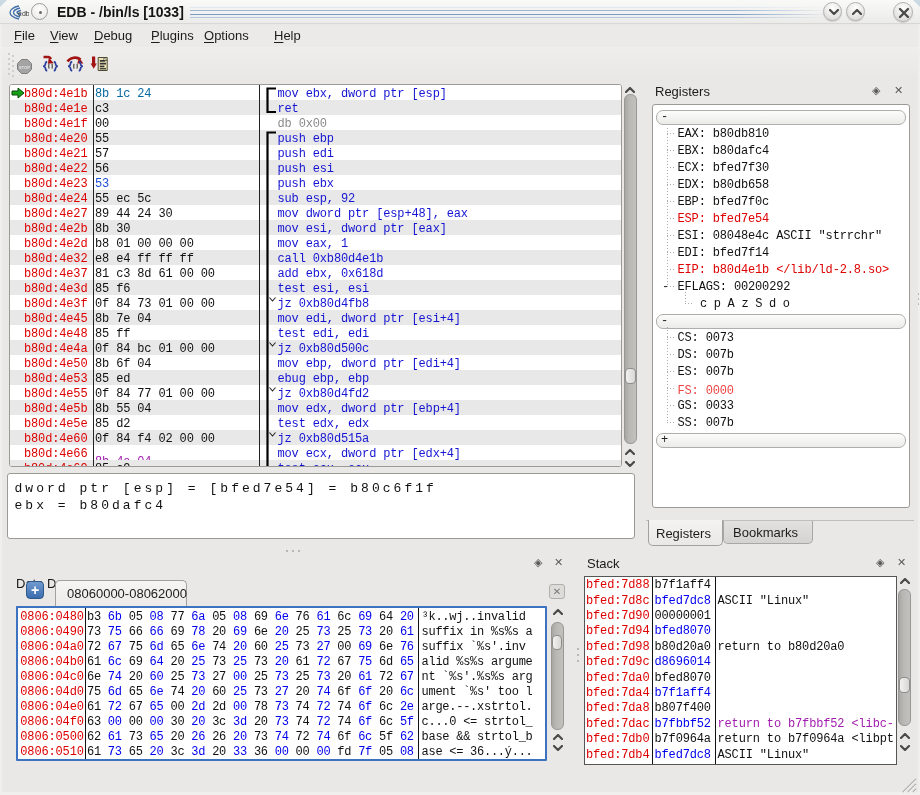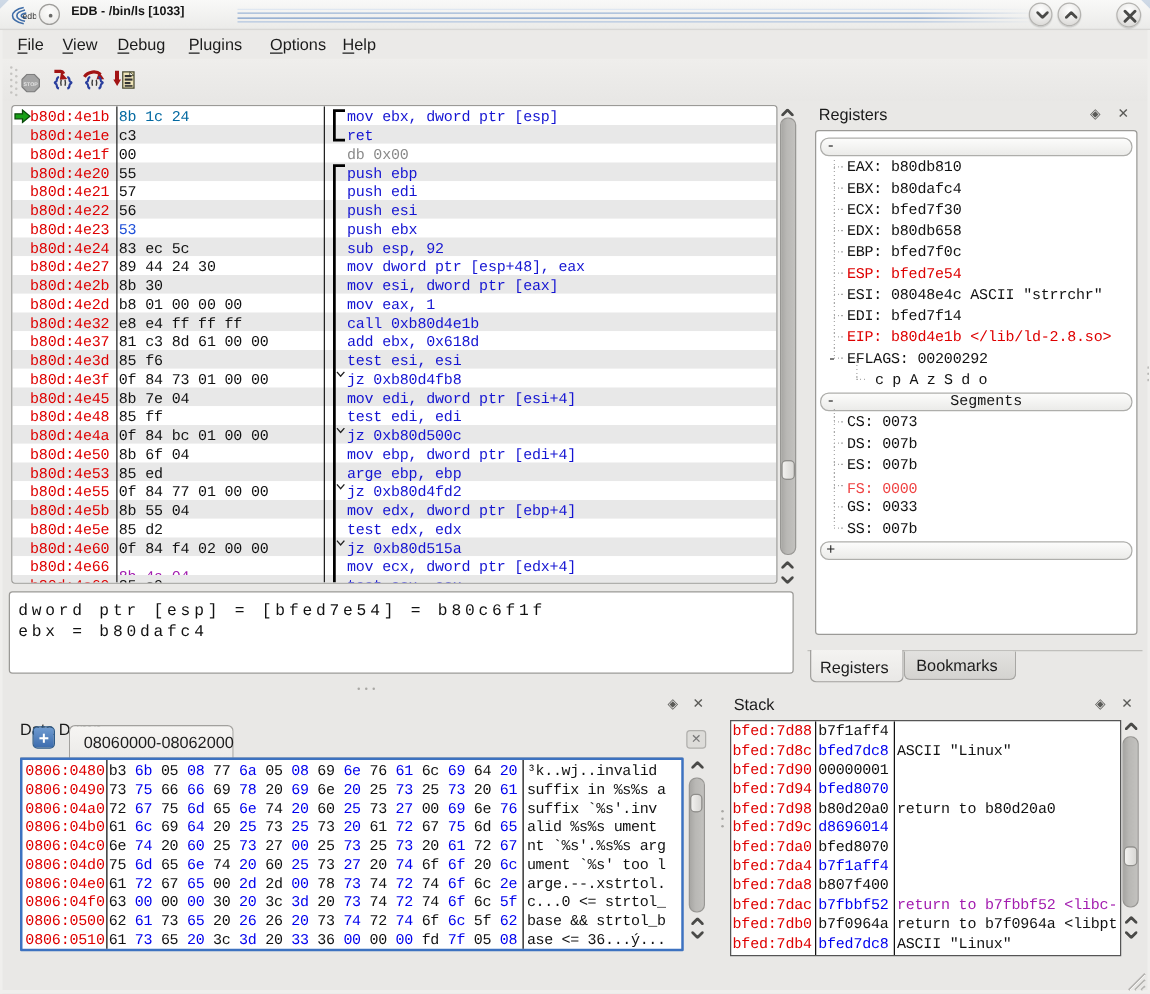--- a/index.html
+++ b/index.html
@@ -1,20 +1,20 @@
 <!DOCTYPE html>
 <html><head><meta charset="utf-8"><style>
 *{margin:0;padding:0;box-sizing:border-box}
 html,body{width:920px;height:795px;overflow:hidden}
 body{font-family:"Liberation Sans",sans-serif;background:#e9e8e6;position:relative}
 .abs{position:absolute}
 .mono{font-family:"Liberation Mono",monospace;white-space:pre}
 
 #title{left:0;top:0;width:920px;height:24px;background:linear-gradient(#f9f9f8,#ebebe9);border-bottom:1px solid #d8d7d5}
-#title .txt{left:57px;top:4px;font-size:10px;font-weight:bold;color:#141414}
+#title .txt{left:57px;top:4px;font-size:14px;font-weight:bold;color:#141414}
 .stripe{height:1px}
 .wbtn{width:19px;height:19px;border-radius:50%;top:2px;background:radial-gradient(circle at 50% 30%,#ffffff,#e2e1df 70%,#cfcecb);border:1px solid #b4b3b0;box-shadow:0 1px 1px rgba(0,0,0,.15)}
 .wbtn svg{position:absolute;left:2px;top:2px}
 
 #menubar{left:0;top:25px;width:920px;height:22px;background:#ebeae8}
 .mi{top:2.5px;font-size:13px;color:#1c1c1c}
 .mi u{text-decoration:underline;text-underline-offset:2px}
 
 #toolbar{left:0;top:47px;width:920px;height:34px;background:linear-gradient(#efeeec,#e8e7e5)}
 
@@ -68,21 +68,21 @@
     <path d="M0 0 L7 0 L0 7 Z" fill="#8fa9cc" opacity=".4"></path>
   </svg>
 <svg class="abs" style="left:912px;top:0" width="8" height="8">
     <path d="M1 0 L8 0 L8 7 Z" fill="#8fa9cc" opacity=".4"></path>
   </svg>
 <div id="menubar" class="abs">
 <div class="abs mi" style="left:14px"><u>F</u>ile</div>
 <div class="abs mi" style="left:50px"><u>V</u>iew</div>
 <div class="abs mi" style="left:94px"><u>D</u>ebug</div>
 <div class="abs mi" style="left:151px"><u>P</u>lugins</div>
-<div class="abs mi" style="left:216px"><u>O</u>ptions</div>
+<div class="abs mi" style="left:204px"><u>O</u>ptions</div>
 <div class="abs mi" style="left:274px"><u>H</u>elp</div>
 </div>
 <div id="toolbar" class="abs">
 <div class="abs" style="left:8px;top:6px;width:2px;height:2px;border-radius:50%;background:#c4c3c0"></div>
 <div class="abs" style="left:12px;top:8px;width:2px;height:2px;border-radius:50%;background:#c6c5c2"></div>
 <div class="abs" style="left:8px;top:11px;width:2px;height:2px;border-radius:50%;background:#c4c3c0"></div>
 <div class="abs" style="left:12px;top:13px;width:2px;height:2px;border-radius:50%;background:#c6c5c2"></div>
 <div class="abs" style="left:8px;top:16px;width:2px;height:2px;border-radius:50%;background:#c4c3c0"></div>
 <div class="abs" style="left:12px;top:18px;width:2px;height:2px;border-radius:50%;background:#c6c5c2"></div>
 <div class="abs" style="left:8px;top:21px;width:2px;height:2px;border-radius:50%;background:#c4c3c0"></div>
@@ -142,21 +142,21 @@
 <div class="abs" style="left:0;top:75.0px;width:611px;height:15px;background:#e8e8e8"></div>
 <div class="abs mono row15 adr" style="left:14px;top:77.0px">b80d:4e22</div>
 <div class="abs mono row15" style="left:85px;top:77.0px;color:#111">56</div>
 <div class="abs mono row15 blu" style="left:267.5px;top:77.0px">push esi</div>
 <div class="abs" style="left:0;top:90.0px;width:611px;height:15px;background:#ffffff"></div>
 <div class="abs mono row15 adr" style="left:14px;top:92.0px">b80d:4e23</div>
 <div class="abs mono row15" style="left:85px;top:92.0px;color:#1d4ed8">53</div>
 <div class="abs mono row15 blu" style="left:267.5px;top:92.0px">push ebx</div>
 <div class="abs" style="left:0;top:105.0px;width:611px;height:15px;background:#e8e8e8"></div>
 <div class="abs mono row15 adr" style="left:14px;top:107.0px">b80d:4e24</div>
-<div class="abs mono row15" style="left:85px;top:107.0px;color:#111">83 ec 5c</div>
+<div class="abs mono row15" style="left:85px;top:107.0px;color:#111">55 ec 5c</div>
 <div class="abs mono row15 blu" style="left:267.5px;top:107.0px">sub esp, 92</div>
 <div class="abs" style="left:0;top:120.0px;width:611px;height:15px;background:#ffffff"></div>
 <div class="abs mono row15 adr" style="left:14px;top:122.0px">b80d:4e27</div>
 <div class="abs mono row15" style="left:85px;top:122.0px;color:#111">89 44 24 30</div>
 <div class="abs mono row15 blu" style="left:267.5px;top:122.0px">mov dword ptr [esp+48], eax</div>
 <div class="abs" style="left:0;top:135.0px;width:611px;height:15px;background:#e8e8e8"></div>
 <div class="abs mono row15 adr" style="left:14px;top:137.0px">b80d:4e2b</div>
 <div class="abs mono row15" style="left:85px;top:137.0px;color:#111">8b 30</div>
 <div class="abs mono row15 blu" style="left:267.5px;top:137.0px">mov esi, dword ptr [eax]</div>
 <div class="abs" style="left:0;top:150.0px;width:611px;height:15px;background:#ffffff"></div>
@@ -197,21 +197,21 @@
 <svg class="abs" style="left:258.5px;top:257.0px" width="7" height="5">
       <polyline points="0.5,0.5 3.5,4 6.5,0.5" fill="none" stroke="#222" stroke-width="1.1"></polyline>
     </svg>
 <div class="abs" style="left:0;top:270.0px;width:611px;height:15px;background:#ffffff"></div>
 <div class="abs mono row15 adr" style="left:14px;top:272.0px">b80d:4e50</div>
 <div class="abs mono row15" style="left:85px;top:272.0px;color:#111">8b 6f 04</div>
 <div class="abs mono row15 blu" style="left:267.5px;top:272.0px">mov ebp, dword ptr [edi+4]</div>
 <div class="abs" style="left:0;top:285.0px;width:611px;height:15px;background:#e8e8e8"></div>
 <div class="abs mono row15 adr" style="left:14px;top:287.0px">b80d:4e53</div>
 <div class="abs mono row15" style="left:85px;top:287.0px;color:#111">85 ed</div>
-<div class="abs mono row15 blu" style="left:267.5px;top:287.0px">arge ebp, ebp</div>
+<div class="abs mono row15 blu" style="left:267.5px;top:287.0px">ebug ebp, ebp</div>
 <div class="abs" style="left:0;top:300.0px;width:611px;height:15px;background:#ffffff"></div>
 <div class="abs mono row15 adr" style="left:14px;top:302.0px">b80d:4e55</div>
 <div class="abs mono row15" style="left:85px;top:302.0px;color:#111">0f 84 77 01 00 00</div>
 <div class="abs mono row15 blu" style="left:267.5px;top:302.0px">jz 0xb80d4fd2</div>
 <svg class="abs" style="left:258.5px;top:302.0px" width="7" height="5">
       <polyline points="0.5,0.5 3.5,4 6.5,0.5" fill="none" stroke="#222" stroke-width="1.1"></polyline>
     </svg>
 <div class="abs" style="left:0;top:315.0px;width:611px;height:15px;background:#e8e8e8"></div>
 <div class="abs mono row15 adr" style="left:14px;top:317.0px">b80d:4e5b</div>
 <div class="abs mono row15" style="left:85px;top:317.0px;color:#111">8b 55 04</div>
@@ -275,21 +275,20 @@
 <div class="abs mono" style="left:24.5px;top:91.0px;height:13px;line-height:13px;font-size:12px;letter-spacing:-.15px;color:#111">EBP: bfed7f0c</div>
 <div class="abs mono" style="left:24.5px;top:108.0px;height:13px;line-height:13px;font-size:12px;letter-spacing:-.15px;color:#de0000">ESP: bfed7e54</div>
 <div class="abs mono" style="left:24.5px;top:125.0px;height:13px;line-height:13px;font-size:12px;letter-spacing:-.15px;color:#111">ESI: 08048e4c ASCII "strrchr"</div>
 <div class="abs mono" style="left:24.5px;top:142.0px;height:13px;line-height:13px;font-size:12px;letter-spacing:-.15px;color:#111">EDI: bfed7f14</div>
 <div class="abs mono" style="left:24.5px;top:159.0px;height:13px;line-height:13px;font-size:12px;letter-spacing:-.15px;color:#de0000">EIP: b80d4e1b &lt;/lib/ld-2.8.so&gt;</div>
 <div class="abs mono" style="left:9px;top:176.0px;height:13px;line-height:13px;font-size:12px;color:#222">-</div>
 <div class="abs mono" style="left:24.5px;top:176.0px;height:13px;line-height:13px;font-size:12px;letter-spacing:-.15px;color:#111">EFLAGS: 00200292</div>
 <div class="abs mono" style="left:47px;top:193.0px;height:13px;line-height:13px;font-size:12px;letter-spacing:-.3px;color:#111">c p A z S d o</div>
 <div class="abs" style="left:3px;top:208.5px;width:250px;height:15px;border:1px solid #aeaeab;border-radius:7px;background:linear-gradient(#fcfcfb,#ebebe9)"></div>
 <div class="abs mono" style="left:8px;top:208.5px;width:14px;height:15px;line-height:14px;font-size:12px;color:#222">-</div>
-<div class="abs mono" style="left:16px;top:208.5px;width:240px;height:15px;line-height:15px;font-size:12px;color:#161616;text-align:center">Segments</div>
 <div class="abs mono" style="left:24.5px;top:227.0px;height:13px;line-height:13px;font-size:12px;letter-spacing:-.15px;color:#111">CS: 0073</div>
 <div class="abs mono" style="left:24.5px;top:244.0px;height:13px;line-height:13px;font-size:12px;letter-spacing:-.15px;color:#111">DS: 007b</div>
 <div class="abs mono" style="left:24.5px;top:261.0px;height:13px;line-height:13px;font-size:12px;letter-spacing:-.15px;color:#111">ES: 007b</div>
 <div class="abs mono" style="left:24.5px;top:280px;height:13px;line-height:13px;font-size:12px;letter-spacing:-.15px;color:#ef4444">FS: 0000</div>
 <div class="abs mono" style="left:24.5px;top:295.0px;height:13px;line-height:13px;font-size:12px;letter-spacing:-.15px;color:#111">GS: 0033</div>
 <div class="abs mono" style="left:24.5px;top:312.0px;height:13px;line-height:13px;font-size:12px;letter-spacing:-.15px;color:#111">SS: 007b</div>
 <div class="abs" style="left:3px;top:327.5px;width:250px;height:15px;border:1px solid #aeaeab;border-radius:7px;background:linear-gradient(#fcfcfb,#ebebe9)"></div>
 <div class="abs mono" style="left:8px;top:327.5px;width:14px;height:15px;line-height:14px;font-size:12px;color:#222">+</div>
 </div>
 <div class="abs" style="left:666.5px;top:128px;width:1px;height:157.5px;background:repeating-linear-gradient(#aaa 0,#aaa 1px,transparent 1px,transparent 3px)"></div>
@@ -336,21 +335,21 @@
 <div class="abs mono" style="left:69px;top:2.0px;height:15px;line-height:15px;font-size:12px;letter-spacing:-.25px"><span style="color:#111">b3</span> <span style="color:#0000ee">6b</span> <span style="color:#111">05</span> <span style="color:#0000ee">08</span> <span style="color:#111">77</span> <span style="color:#0000ee">6a</span> <span style="color:#111">05</span> <span style="color:#0000ee">08</span> <span style="color:#111">69</span> <span style="color:#0000ee">6e</span> <span style="color:#111">76</span> <span style="color:#0000ee">61</span> <span style="color:#111">6c</span> <span style="color:#0000ee">69</span> <span style="color:#111">64</span> <span style="color:#0000ee">20</span></div>
 <div class="abs mono row15" style="left:403.5px;top:2.0px;color:#111;letter-spacing:-.26px">³k..wj..invalid </div>
 <div class="abs mono row15 adr" style="left:2.3px;top:17.05px">0806:0490</div>
 <div class="abs mono" style="left:69px;top:17.05px;height:15px;line-height:15px;font-size:12px;letter-spacing:-.25px"><span style="color:#111">73</span> <span style="color:#0000ee">75</span> <span style="color:#111">66</span> <span style="color:#0000ee">66</span> <span style="color:#111">69</span> <span style="color:#0000ee">78</span> <span style="color:#111">20</span> <span style="color:#0000ee">69</span> <span style="color:#111">6e</span> <span style="color:#0000ee">20</span> <span style="color:#111">25</span> <span style="color:#0000ee">73</span> <span style="color:#111">25</span> <span style="color:#0000ee">73</span> <span style="color:#111">20</span> <span style="color:#0000ee">61</span></div>
 <div class="abs mono row15" style="left:403.5px;top:17.05px;color:#111;letter-spacing:-.26px">suffix in %s%s a</div>
 <div class="abs mono row15 adr" style="left:2.3px;top:32.1px">0806:04a0</div>
 <div class="abs mono" style="left:69px;top:32.1px;height:15px;line-height:15px;font-size:12px;letter-spacing:-.25px"><span style="color:#111">72</span> <span style="color:#0000ee">67</span> <span style="color:#111">75</span> <span style="color:#0000ee">6d</span> <span style="color:#111">65</span> <span style="color:#0000ee">6e</span> <span style="color:#111">74</span> <span style="color:#0000ee">20</span> <span style="color:#111">60</span> <span style="color:#0000ee">25</span> <span style="color:#111">73</span> <span style="color:#0000ee">27</span> <span style="color:#111">00</span> <span style="color:#0000ee">69</span> <span style="color:#111">6e</span> <span style="color:#0000ee">76</span></div>
 <div class="abs mono row15" style="left:403.5px;top:32.1px;color:#111;letter-spacing:-.26px">suffix `%s'.inv</div>
 <div class="abs mono row15 adr" style="left:2.3px;top:47.150000000000006px">0806:04b0</div>
 <div class="abs mono" style="left:69px;top:47.150000000000006px;height:15px;line-height:15px;font-size:12px;letter-spacing:-.25px"><span style="color:#111">61</span> <span style="color:#0000ee">6c</span> <span style="color:#111">69</span> <span style="color:#0000ee">64</span> <span style="color:#111">20</span> <span style="color:#0000ee">25</span> <span style="color:#111">73</span> <span style="color:#0000ee">25</span> <span style="color:#111">73</span> <span style="color:#0000ee">20</span> <span style="color:#111">61</span> <span style="color:#0000ee">72</span> <span style="color:#111">67</span> <span style="color:#0000ee">75</span> <span style="color:#111">6d</span> <span style="color:#0000ee">65</span></div>
-<div class="abs mono row15" style="left:403.5px;top:47.150000000000006px;color:#111;letter-spacing:-.26px">alid %s%s ument</div>
+<div class="abs mono row15" style="left:403.5px;top:47.150000000000006px;color:#111;letter-spacing:-.26px">alid %s%s argume</div>
 <div class="abs mono row15 adr" style="left:2.3px;top:62.2px">0806:04c0</div>
 <div class="abs mono" style="left:69px;top:62.2px;height:15px;line-height:15px;font-size:12px;letter-spacing:-.25px"><span style="color:#111">6e</span> <span style="color:#0000ee">74</span> <span style="color:#111">20</span> <span style="color:#0000ee">60</span> <span style="color:#111">25</span> <span style="color:#0000ee">73</span> <span style="color:#111">27</span> <span style="color:#0000ee">00</span> <span style="color:#111">25</span> <span style="color:#0000ee">73</span> <span style="color:#111">25</span> <span style="color:#0000ee">73</span> <span style="color:#111">20</span> <span style="color:#0000ee">61</span> <span style="color:#111">72</span> <span style="color:#0000ee">67</span></div>
 <div class="abs mono row15" style="left:403.5px;top:62.2px;color:#111;letter-spacing:-.26px">nt `%s'.%s%s arg</div>
 <div class="abs mono row15 adr" style="left:2.3px;top:77.25px">0806:04d0</div>
 <div class="abs mono" style="left:69px;top:77.25px;height:15px;line-height:15px;font-size:12px;letter-spacing:-.25px"><span style="color:#111">75</span> <span style="color:#0000ee">6d</span> <span style="color:#111">65</span> <span style="color:#0000ee">6e</span> <span style="color:#111">74</span> <span style="color:#0000ee">20</span> <span style="color:#111">60</span> <span style="color:#0000ee">25</span> <span style="color:#111">73</span> <span style="color:#0000ee">27</span> <span style="color:#111">20</span> <span style="color:#0000ee">74</span> <span style="color:#111">6f</span> <span style="color:#0000ee">6f</span> <span style="color:#111">20</span> <span style="color:#0000ee">6c</span></div>
 <div class="abs mono row15" style="left:403.5px;top:77.25px;color:#111;letter-spacing:-.26px">ument `%s' too l</div>
 <div class="abs mono row15 adr" style="left:2.3px;top:92.30000000000001px">0806:04e0</div>
 <div class="abs mono" style="left:69px;top:92.30000000000001px;height:15px;line-height:15px;font-size:12px;letter-spacing:-.25px"><span style="color:#111">61</span> <span style="color:#0000ee">72</span> <span style="color:#111">67</span> <span style="color:#0000ee">65</span> <span style="color:#111">00</span> <span style="color:#0000ee">2d</span> <span style="color:#111">2d</span> <span style="color:#0000ee">00</span> <span style="color:#111">78</span> <span style="color:#0000ee">73</span> <span style="color:#111">74</span> <span style="color:#0000ee">72</span> <span style="color:#111">74</span> <span style="color:#0000ee">6f</span> <span style="color:#111">6c</span> <span style="color:#0000ee">2e</span></div>
 <div class="abs mono row15" style="left:403.5px;top:92.30000000000001px;color:#111;letter-spacing:-.26px">arge.--.xstrtol.</div>
 <div class="abs mono row15 adr" style="left:2.3px;top:107.35000000000001px">0806:04f0</div>

